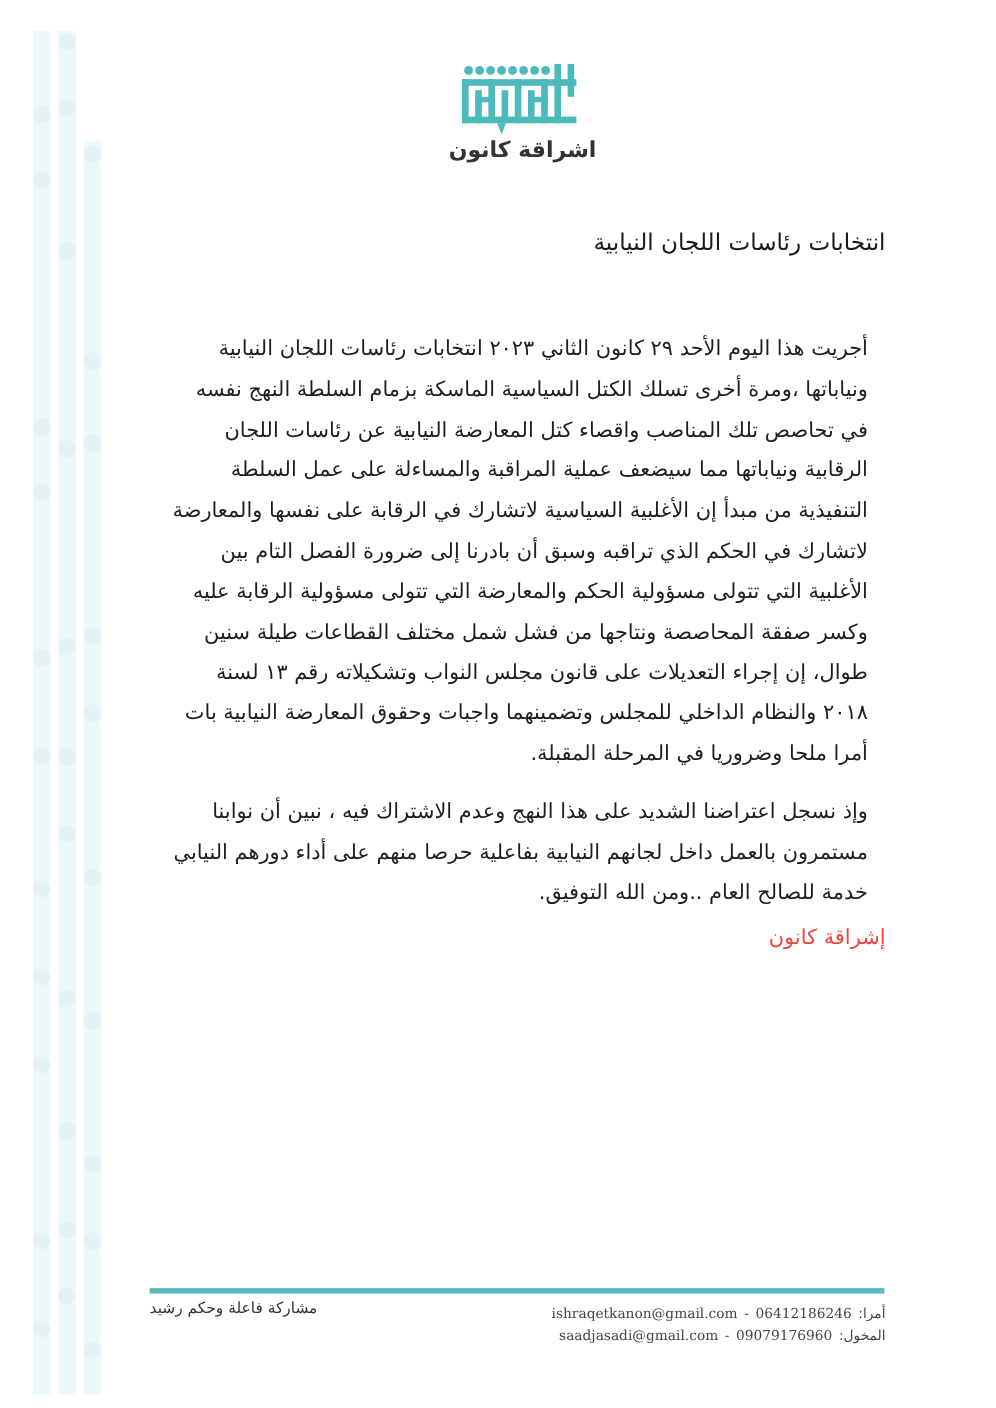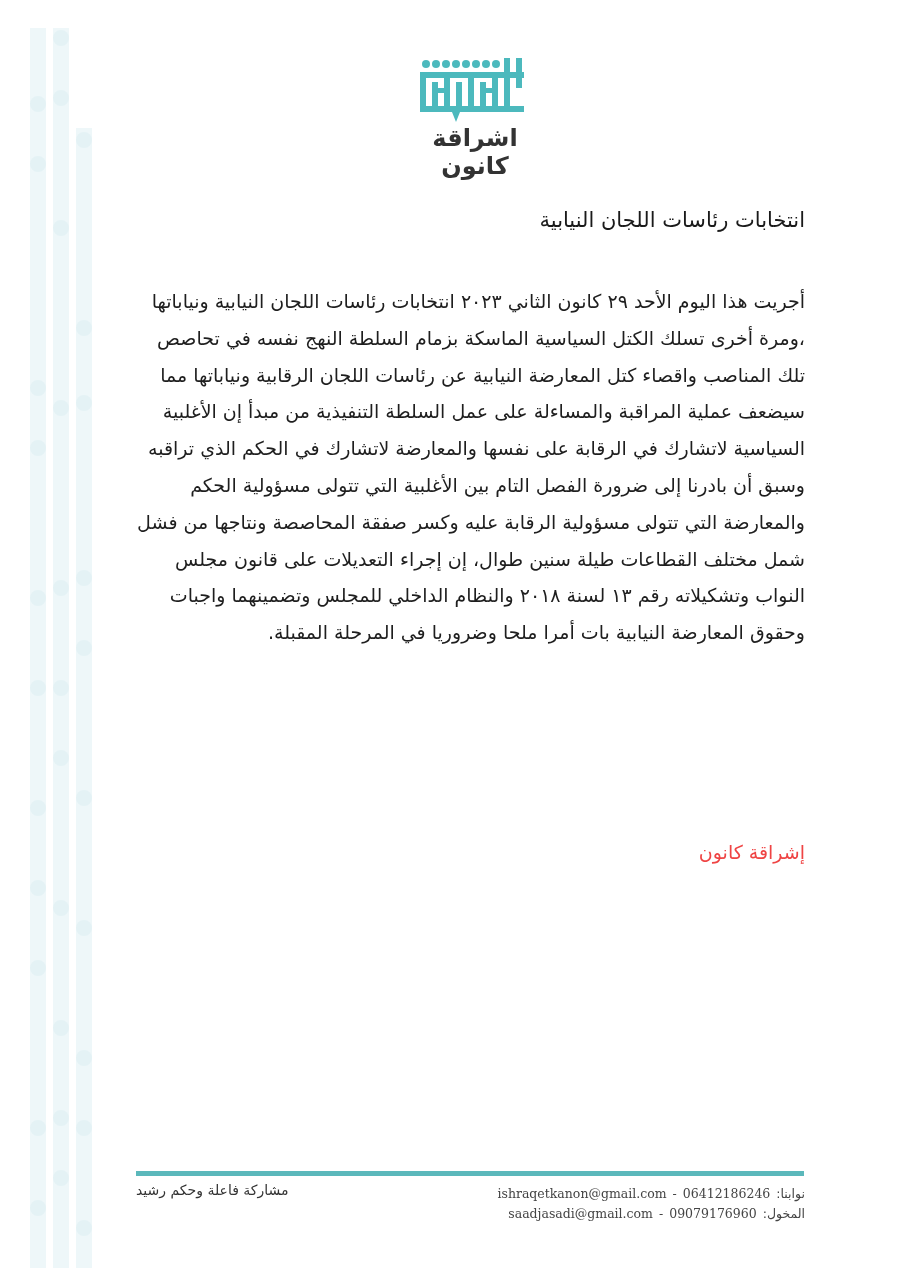--- a/index.html
+++ b/index.html
@@ -1,25 +1,25 @@
 <!DOCTYPE html>
 <html><head>
 <meta charset="utf-8">
 <style>
   html, body { margin:0; padding:0; }
   body { width:905px; height:1280px; background:#ffffff; position:relative; overflow:hidden;
          font-family:"DejaVu Sans", sans-serif; color:#1e1e1e; }
   .deco { position:absolute; left:28px; top:28px; width:70px; height:1240px; }
   .logo { position:absolute; left:418px; top:58px; width:108px; height:66px; }
   .brand { position:absolute; left:400px; top:124px; width:150px; text-align:center; direction:rtl;
-           font-size:24px; font-weight:bold; color:#333; }
+           font-size:20px; font-weight:bold; color:#333; }
   .title { position:absolute; right:100px; top:208px; direction:rtl; font-size:21px; font-weight:normal; color:#1a1a1a; }
   .body { position:absolute; right:100px; top:283px; width:670px; direction:rtl; text-align:right;
           font-size:19px; line-height:36.8px; color:#1e1e1e; }
-  .body p { margin:0; }
+  .body p { margin:16px; }
   .sig { position:absolute; right:100px; top:834px; direction:rtl; text-align:right; font-size:19px; line-height:36px; color:#ef4444; }
   .rule { position:absolute; left:136px; top:1171px; width:668px; height:5px; background:#5bb8bb; }
   .slogan { position:absolute; left:136px; top:1182px; direction:rtl; font-size:14px; font-weight:normal; color:#333; }
   .contacts { position:absolute; right:100px; top:1184px; direction:rtl; font-size:12.5px; line-height:20px; color:#444;
               font-family:"DejaVu Serif", serif; }
   .contacts .row { display:flex; gap:6px; justify-content:flex-start; }
   .contacts .lbl { font-family:"DejaVu Sans", sans-serif; }
   .contacts .ltr { direction:ltr; unicode-bidi:embed; }
 </style>
 </head>
@@ -92,33 +92,34 @@
     <rect x="62" y="30" width="18" height="5"></rect>
     <polygon points="34,54 42,54 38,64"></polygon>
   </g>
 </svg>
 <div class="brand">اشراقة كانون</div>
 
 <div class="title">انتخابات رئاسات اللجان النيابية</div>
 
 <div class="body">
   <p>أجريت هذا اليوم الأحد ٢٩ كانون الثاني ٢٠٢٣  انتخابات رئاسات اللجان النيابية ونياباتها ،ومرة أخرى تسلك الكتل السياسية الماسكة بزمام السلطة النهج نفسه في تحاصص تلك المناصب واقصاء كتل المعارضة النيابية عن رئاسات اللجان الرقابية ونياباتها مما سيضعف عملية  المراقبة والمساءلة على عمل السلطة التنفيذية من مبدأ إن الأغلبية السياسية لاتشارك في الرقابة على نفسها والمعارضة لاتشارك في الحكم الذي تراقبه وسبق أن بادرنا إلى ضرورة الفصل التام بين الأغلبية التي تتولى مسؤولية الحكم والمعارضة التي تتولى مسؤولية الرقابة عليه وكسر صفقة المحاصصة ونتاجها من فشل شمل مختلف القطاعات  طيلة سنين طوال، إن إجراء التعديلات على قانون مجلس النواب وتشكيلاته رقم ١٣ لسنة ٢٠١٨ والنظام الداخلي للمجلس وتضمينهما واجبات وحقوق المعارضة النيابية بات أمرا ملحا وضروريا في المرحلة المقبلة.</p>
+  <p>وإذ نسجل اعتراضنا الشديد على هذا النهج وعدم الاشتراك فيه ، نبين أن نوابنا مستمرون بالعمل داخل لجانهم النيابية بفاعلية حرصا منهم على أداء دورهم النيابي خدمة للصالح العام ..ومن الله التوفيق.</p>
 </div>
 
 <div class="sig">
   <div>إشراقة كانون</div>
 </div>
 
 <div class="rule"></div>
 
 <div class="slogan">مشاركة فاعلة وحكم رشيد</div>
 
 <div class="contacts">
   <div class="row">
-    <span class="lbl">نوابنا:</span>
+    <span class="lbl">أمرا:</span>
     <span class="ltr">06412186246</span>
     <span>-</span>
     <span class="ltr">ishraqetkanon@gmail.com</span>
   </div>
   <div class="row">
     <span class="lbl">المخول:</span>
     <span class="ltr">09079176960</span>
     <span>-</span>
     <span class="ltr">saadjasadi@gmail.com</span>
   </div>

